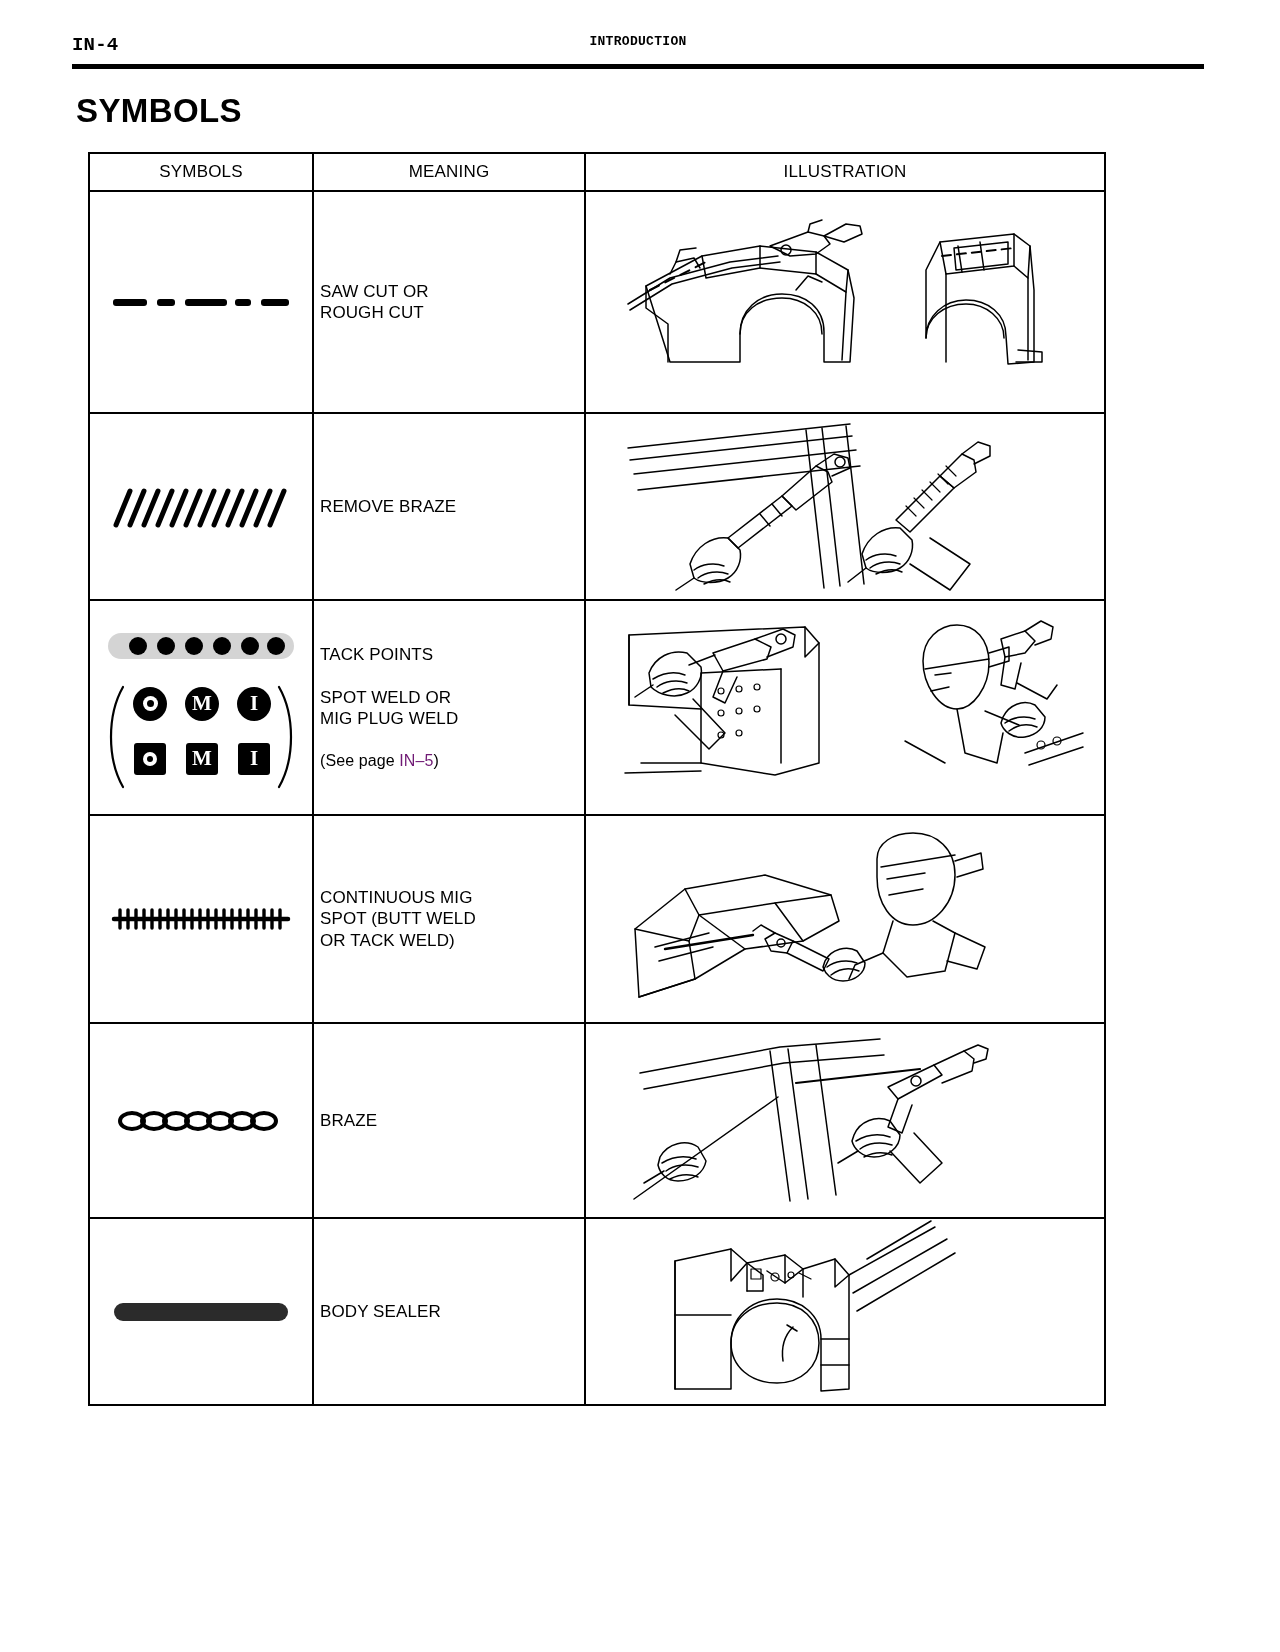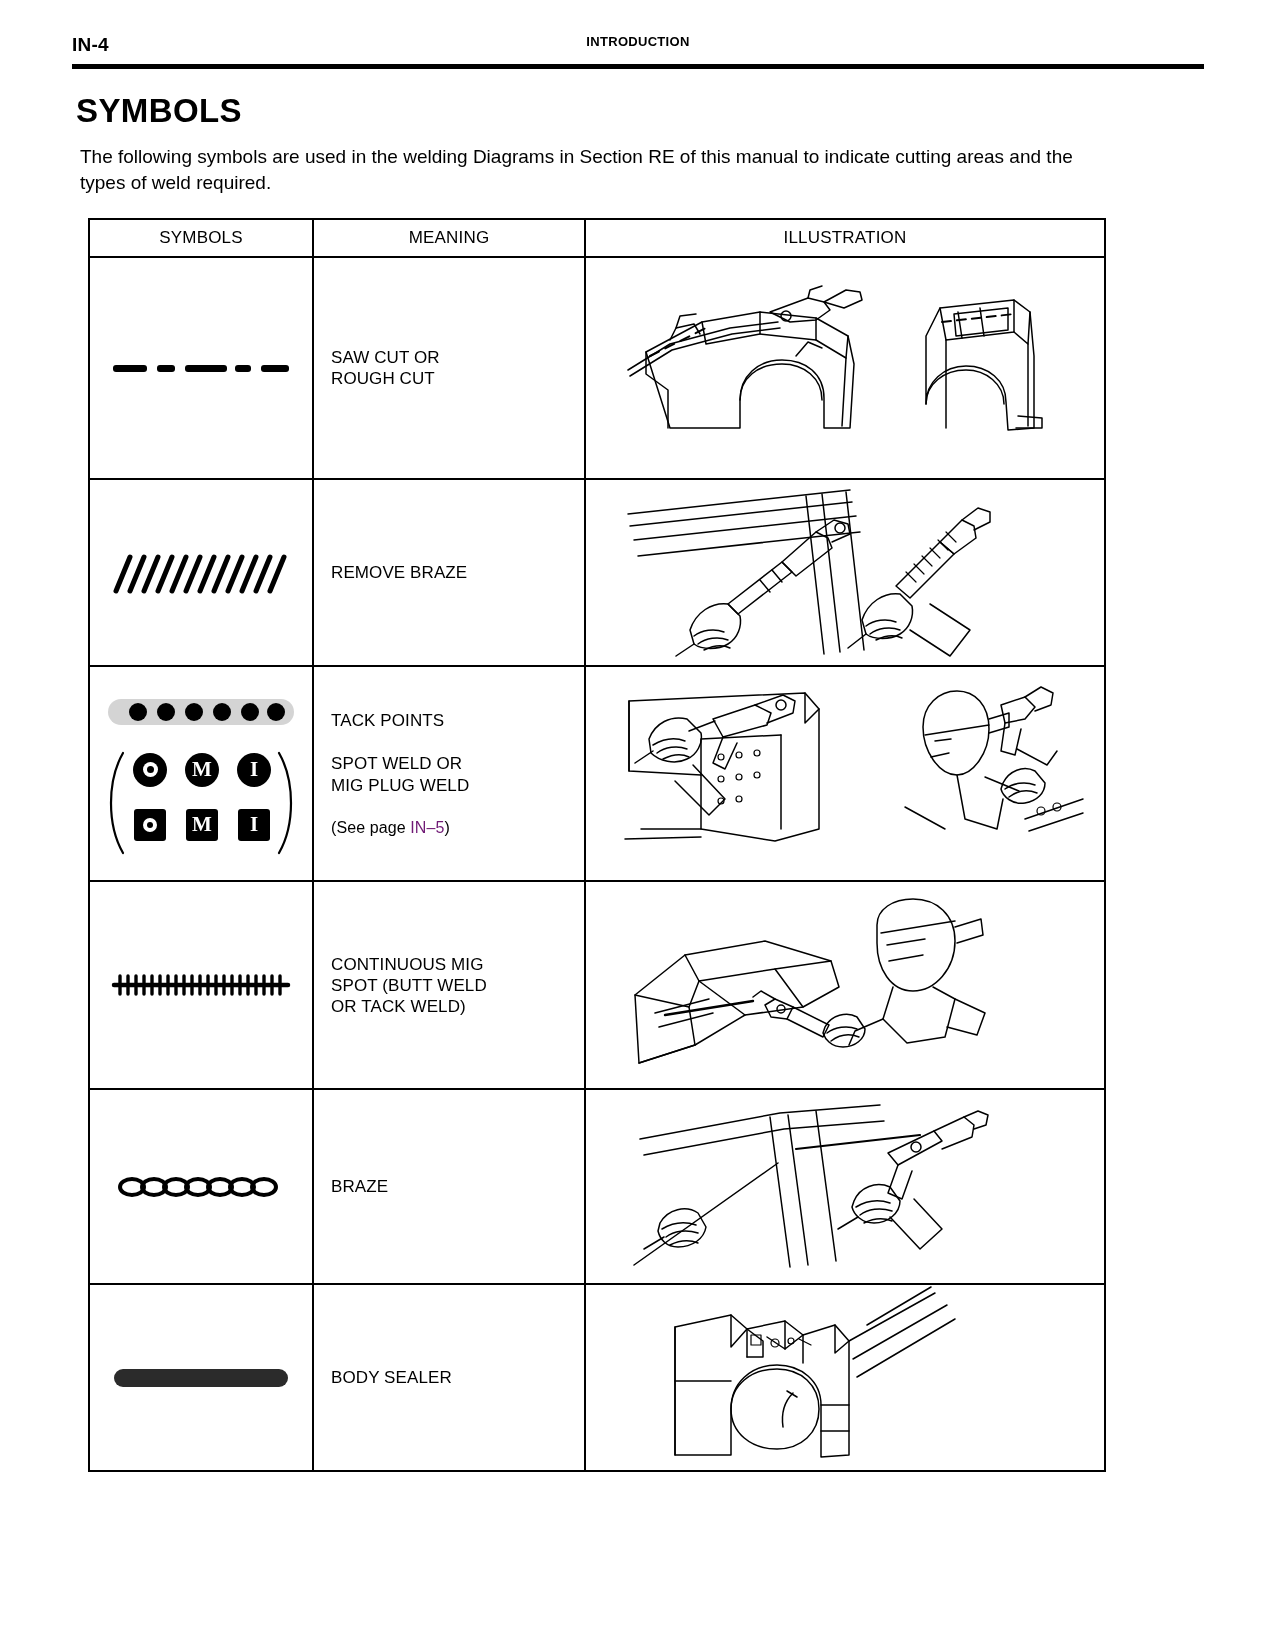--- a/index.html
+++ b/index.html
@@ -4,38 +4,38 @@
 <style>
   html,body{margin:0;padding:0;}
   body{
     width:1280px;height:1652px;background:#fff;
     font-family:"Liberation Sans", sans-serif;color:#000;
     -webkit-font-smoothing:antialiased;
   }
   .page{position:relative;width:1280px;height:1652px;box-sizing:border-box;padding:0;}
 
   
-  .header{position:relative;height:46px;margin:28px 76px 0 72px;}
+  .header{position:relative;height:46px;margin:28px 76px 0 72px;font-family:Liberation Mono, monospace;}
   .hdr-left{position:absolute;left:0;top:6px;font-size:19px;font-weight:bold;letter-spacing:.2px;}
   .hdr-center{position:absolute;left:0;right:0;top:6px;text-align:center;font-size:13px;font-weight:bold;letter-spacing:.3px;}
   .hdr-rule{position:absolute;left:0;right:0;top:36px;height:5px;background:#000;}
 
   
   .title{margin:18px 0 0 76px;font-size:33px;font-weight:bold;letter-spacing:.4px;}
   .intro{margin:14px 76px 0 80px;font-size:19px;line-height:1.38;max-width:1006px;}
 
   
   .tbl{margin:22px 0 0 88px;width:1016px;border-collapse:collapse;table-layout:fixed;}
   .tbl td,.tbl th{border:2px solid #000;padding:0;}
   .tbl th{font-weight:normal;font-size:17px;height:36px;letter-spacing:.2px;}
   .c-sym{width:224px;}
   .c-mean{width:272px;}
   .c-ill{width:520px;}
   td.sym{text-align:center;vertical-align:middle;}
-  td.mean{vertical-align:middle;padding-left:17px;font-size:17px;line-height:1.25;letter-spacing:.1px;}
+  td.mean{vertical-align:middle;padding-left:6px;font-size:17px;line-height:1.25;letter-spacing:.1px;}
   td.ill{vertical-align:middle;text-align:center;}
   .mean-block{padding:4px 0;}
   .mean-gap{height:22px;}
   .see{font-size:16px;}
   .lnk{color:#701a75;}
 
   
   .sym-wrap{display:flex;align-items:center;justify-content:center;width:100%;}
 
   
@@ -65,21 +65,20 @@
 
 <div class="page">
 
   <div class="header">
     <div class="hdr-left">IN-4</div>
     <div class="hdr-center">INTRODUCTION</div>
     <div class="hdr-rule"></div>
   </div>
 
   <div class="title">SYMBOLS</div>
-  <div class="intro">The following symbols are used in the welding Diagrams in Section RE of this manual to indicate cutting areas and the types of weld required.</div>
 
   <table class="tbl">
     <colgroup>
         <col class="c-sym">
         <col class="c-mean">
         <col class="c-ill">
       </colgroup>
     <thead>
       <tr>
         <th>SYMBOLS</th>

